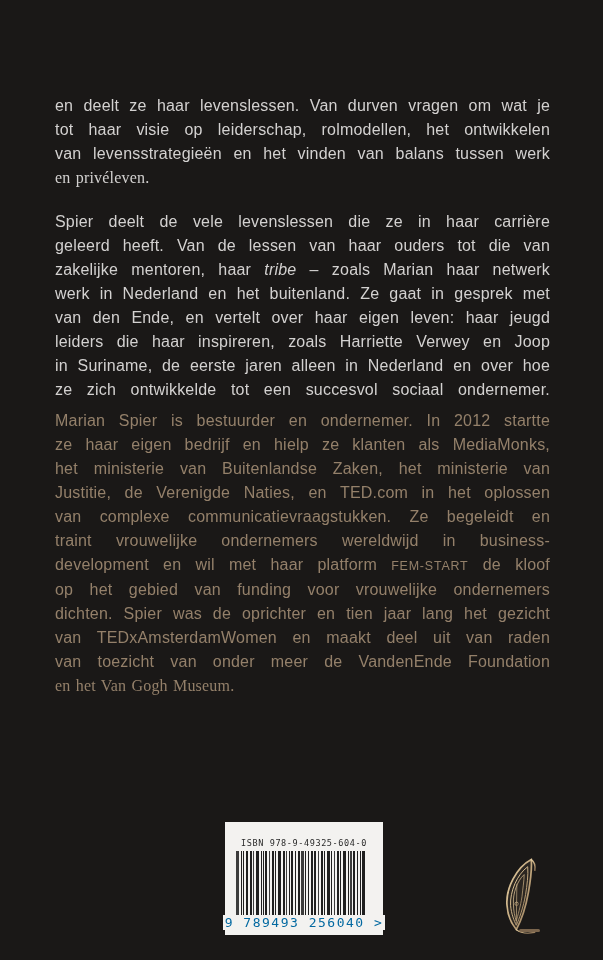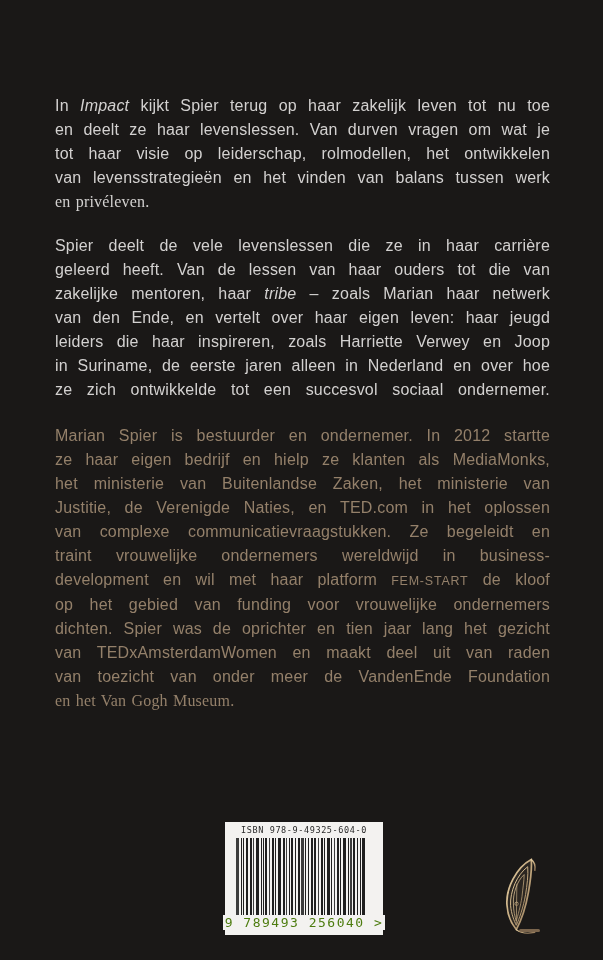--- a/index.html
+++ b/index.html
@@ -16,54 +16,54 @@
   }
   .para{
     font-size:16px;
     line-height:24px;
     letter-spacing:0.2px;
     word-spacing:1px;
   }
   .para.light{color:var(--light,#d3d1d0);}
   .para.tan{color:var(--tan,#94806a);}
   .para + .para{margin-top:20px;}
-  .para.tan{margin-top:22px;}
+  .para.tan{margin-top:7px;}
   .line{
     text-align:justify;
     text-align-last:justify;
     white-space:normal;
   }
   .line.last{text-align-last:left;font-family:Liberation Serif, serif;}
   .line i{font-style:italic;}
   .sc{font-size:0.78em;letter-spacing:0.8px;}
   
   .barcode{
     position:absolute;
     left:225px;top:822px;
     width:158px;height:113px;
     background:#f3f2f0;
     box-sizing:border-box;
     display:flex;flex-direction:column;align-items:center;
-    padding:3px 11px 5px 11px;
+    padding:16px 11px 5px 11px;
   }
   .isbn-top{
     font-family:"DejaVu Sans Mono","Liberation Mono",monospace;
     font-size:8.5px;letter-spacing:0.6px;
     color:#2a2a2a;white-space:nowrap;
   }
   .bars{
     flex:1;width:136px;margin-top:3px;
     display:flex;align-items:stretch;
     position:relative;
   }
   .bar{flex:none;}
   .ean-bottom{
     font-family:"DejaVu Sans Mono","Liberation Mono",monospace;
     font-size:13px;letter-spacing:1.5px;
-    color:#4d7c0f;white-space:nowrap;
+    color:#0369a1;white-space:nowrap;
     background:#f3f2f0;
     margin-top:-11px;
     position:relative;z-index:2;
     padding:0 2px;
   }
   
   .logo{
     position:absolute;left:492px;top:850px;
     width:50px;height:92px;
   }
@@ -74,30 +74,30 @@
     background:#8d7357;opacity:0.85;
   }
 </style>
 </head>
 <body>
 
 <div class="cover" style="background: rgb(26, 24, 23);">
 
   <div class="text-block">
       <div class="para light">
-        <div class="line">In <i>Impact</i> kijkt Spier terug op haar zakelijk leven tot nu toe</div>
         <div class="line">en deelt ze haar levenslessen. Van durven vragen om wat je</div>
         <div class="line">tot haar visie op leiderschap, rolmodellen, het ontwikkelen</div>
         <div class="line">van levensstrategieën en het vinden van balans tussen werk</div>
         <div class="line last">en privéleven.</div>
       </div>
       <div class="para light">
         <div class="line">Spier deelt de vele levenslessen die ze in haar carrière</div>
         <div class="line">geleerd heeft. Van de lessen van haar ouders tot die van</div>
         <div class="line">zakelijke mentoren, haar <i>tribe</i> – zoals Marian haar netwerk</div>
+        <div class="line">werk in Nederland en het buitenland. Ze gaat in gesprek met</div>
         <div class="line">van den Ende, en vertelt over haar eigen leven: haar jeugd</div>
         <div class="line">leiders die haar inspireren, zoals Harriette Verwey en Joop</div>
         <div class="line">in Suriname, de eerste jaren alleen in Nederland en over hoe</div>
         <div class="line">ze zich ontwikkelde tot een succesvol sociaal ondernemer.</div>
       </div>
       <div class="para tan">
         <div class="line">Marian Spier is bestuurder en ondernemer. In 2012 startte</div>
         <div class="line">ze haar eigen bedrijf en hielp ze klanten als MediaMonks,</div>
         <div class="line">het ministerie van Buitenlandse Zaken, het ministerie van</div>
         <div class="line">Justitie, de Verenigde Naties, en TED.com in het oplossen</div>

